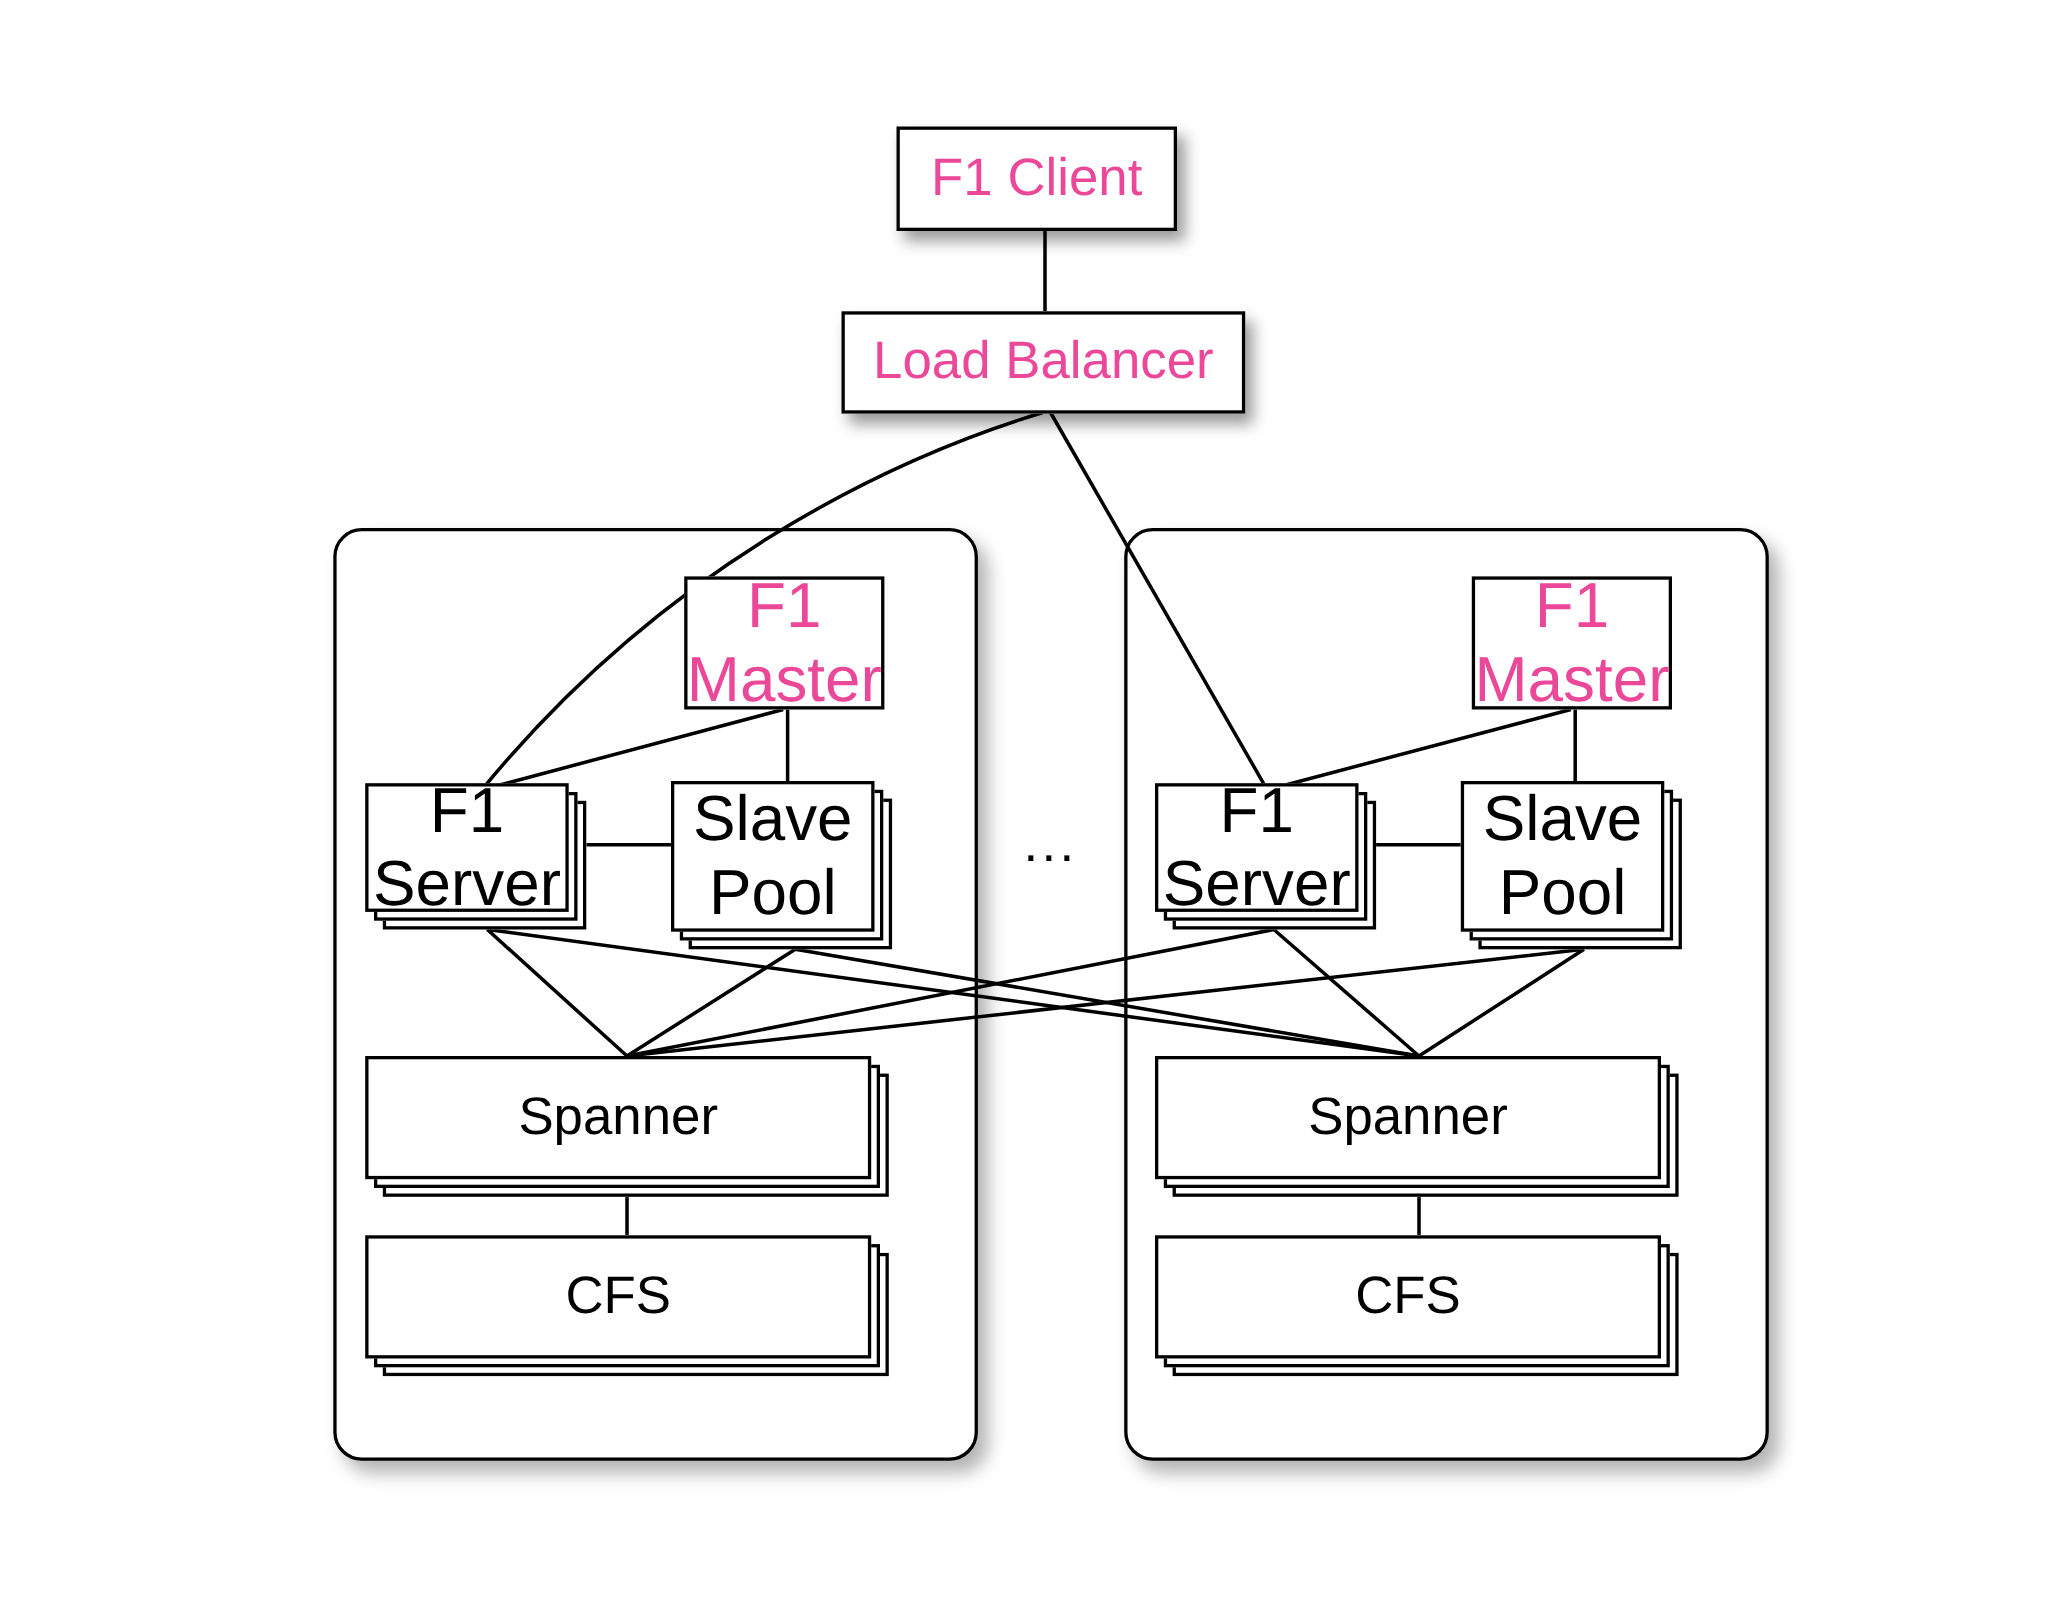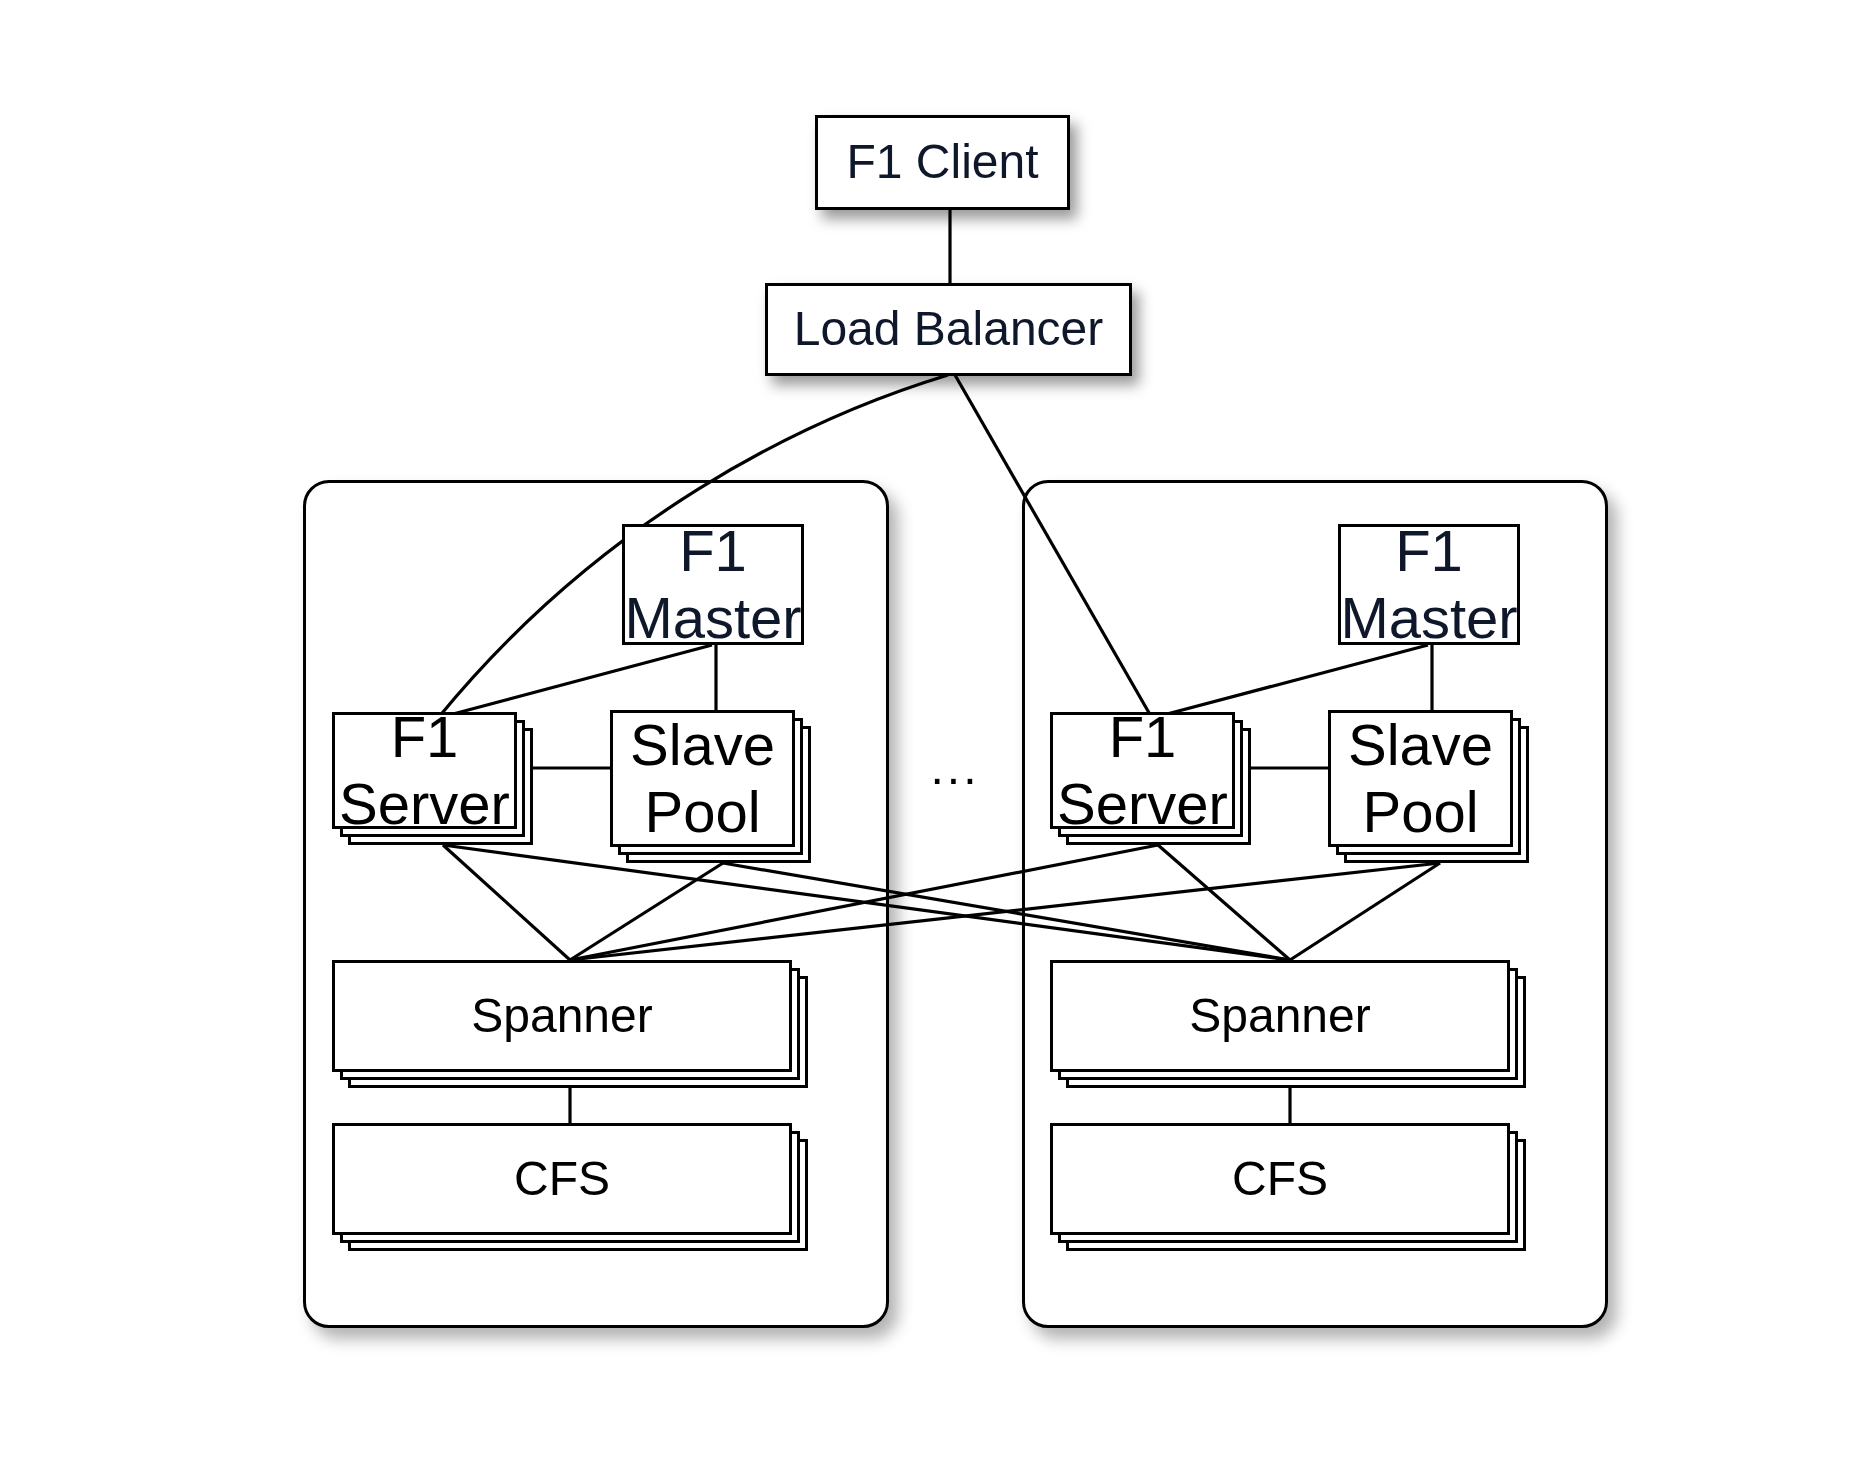--- a/index.html
+++ b/index.html
@@ -42,21 +42,21 @@
   
   .node {
     position: absolute;
     background: #ffffff;
     border: 3.5px solid #000000;
     box-sizing: border-box;
     display: flex;
     align-items: center;
     justify-content: center;
     text-align: center;
-    color: #0f172a;
+    color: #ec4899;
     line-height: 1.14;
     white-space: pre-line;
   }
   .node.shadowed {
     box-shadow: 7px 9px 13px rgba(0,0,0,0.40);
   }
 
   
   .stack {
     position: absolute;

